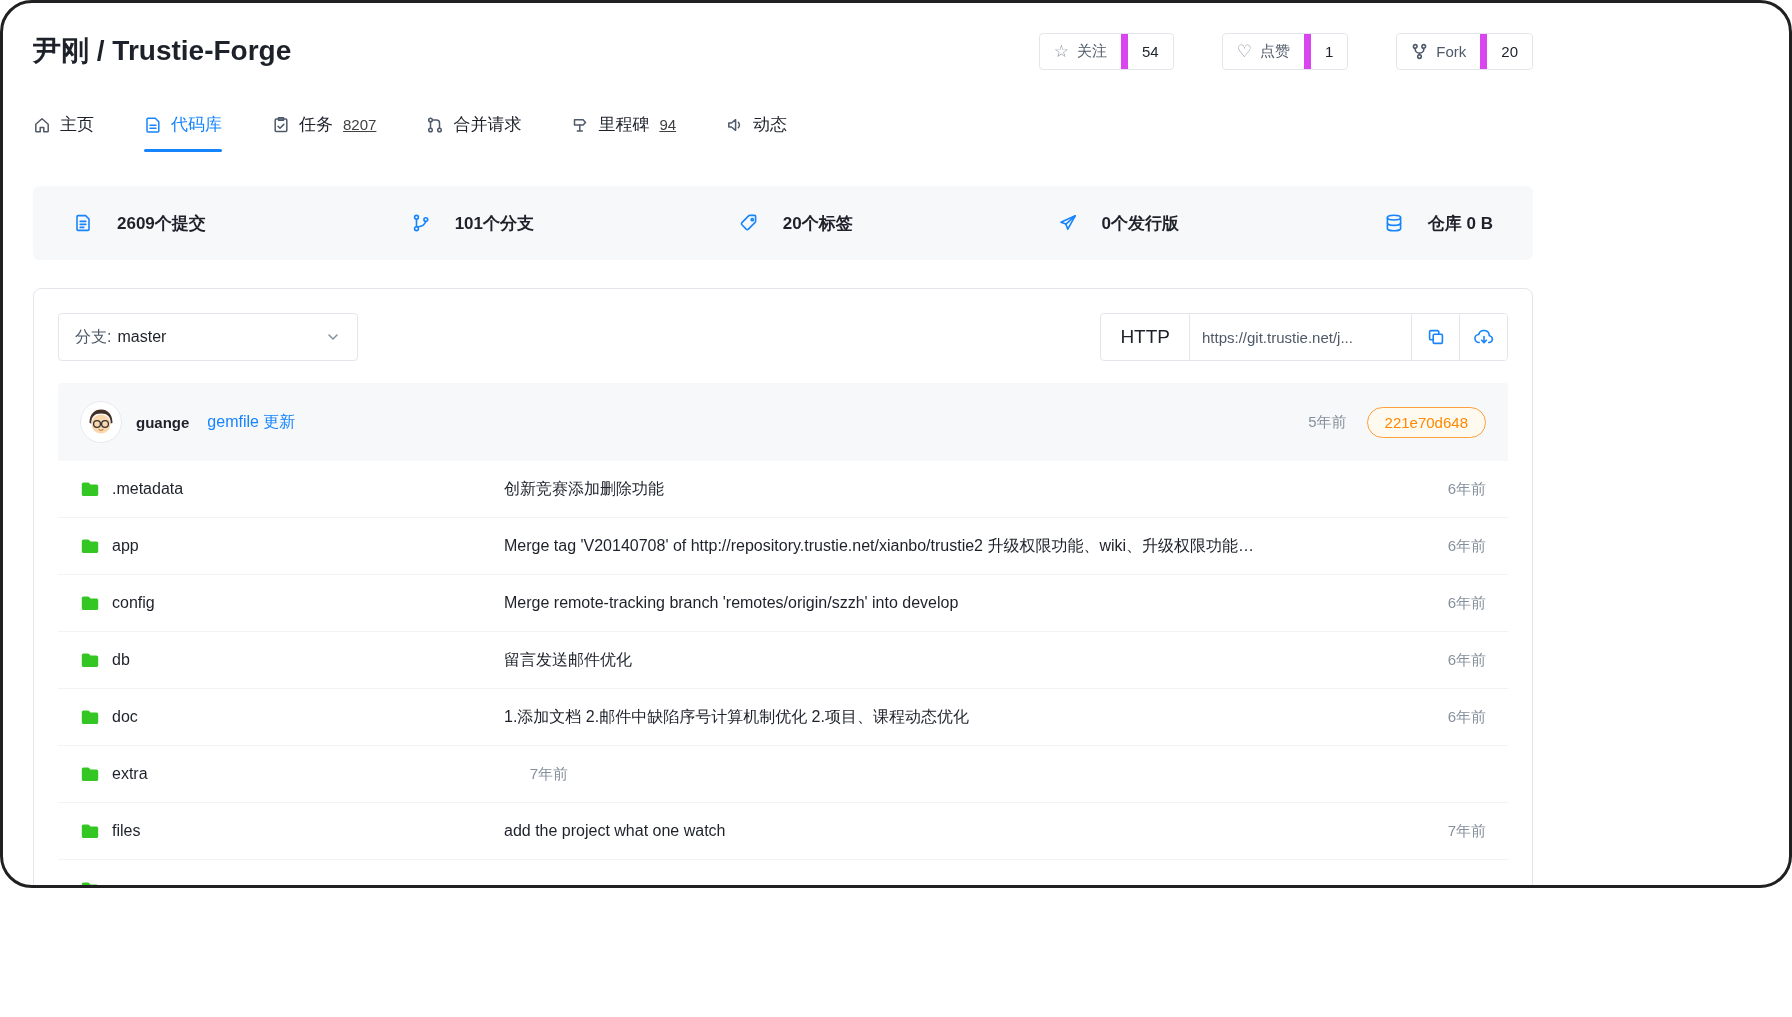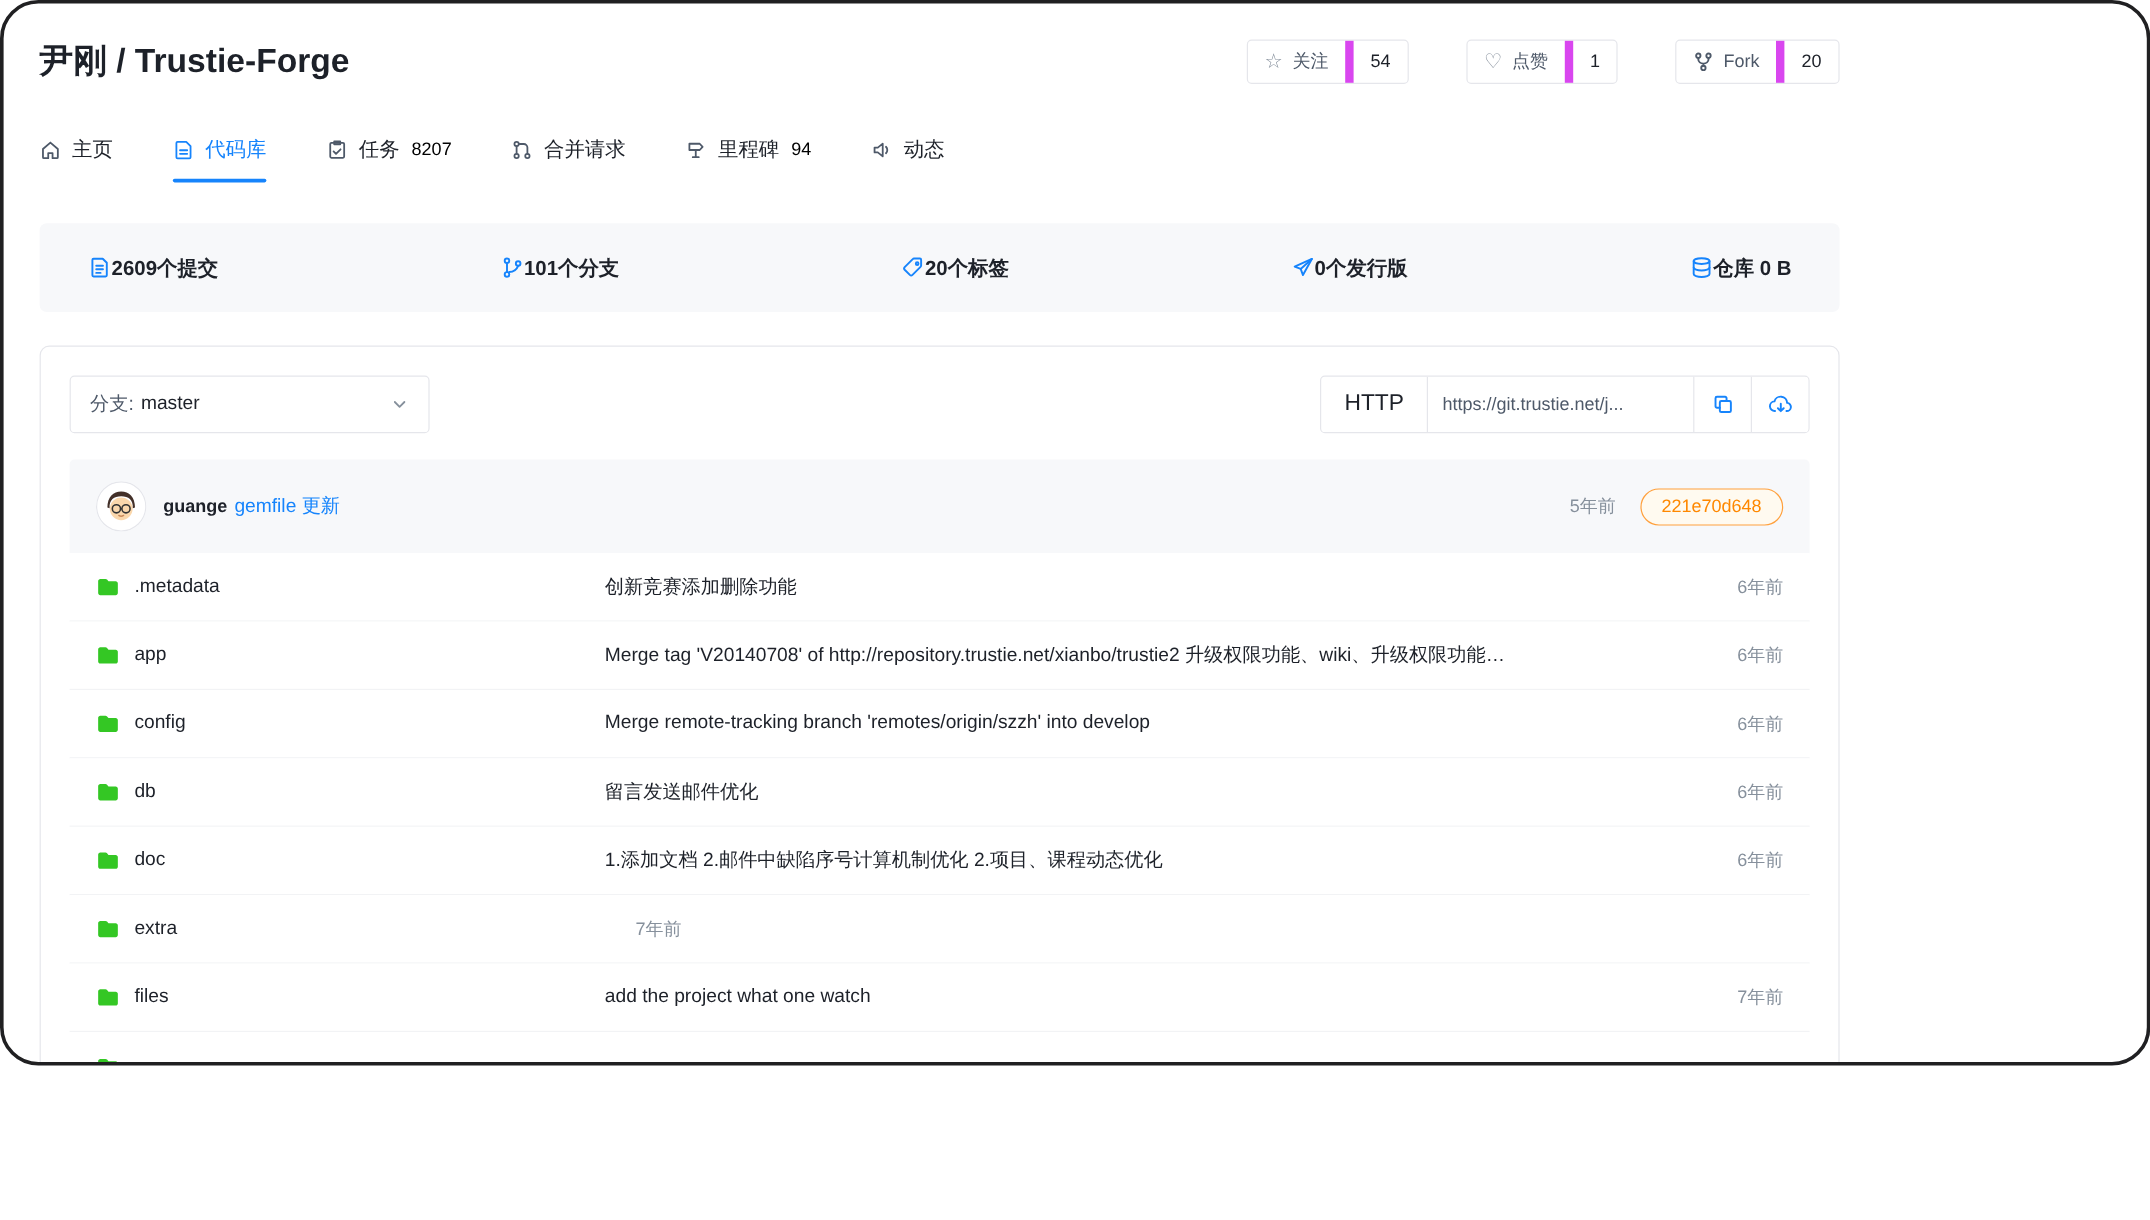--- a/index.html
+++ b/index.html
@@ -25,36 +25,36 @@
     border: 1px solid #e5e6eb; border-radius: 4px; background: #fff;
     font-size: 15px; cursor: pointer;
   }
   .action-main { display: flex; align-items: center; gap: 8px; padding: 0 14px; color: #4e5969; height: 100%; }
   .action-count { padding: 0 14px; color: #1d2129; height: 100%; display: flex; align-items: center; border-left: 7px solid #d946ef; }
   .glyph-icon { font-size: 17px; color: #86909c; line-height: 1; }
 
   
   .tabs { display: flex; gap: 50px; margin-top: 42px; }
   .tab { display: flex; align-items: center; gap: 9px; font-size: 17px; color: #1d2129; padding-bottom: 16px; position: relative; cursor: pointer; }
-  .tab .count { color: #000000; font-size: 15px; margin-left: 1px; }
+  .tab .count { color: #404040; font-size: 15px; margin-left: 1px; text-decoration: underline; }
   .tab.active { color: #1684fc; }
   .tab.active::after { content: ""; position: absolute; left: 0; right: 0; bottom: 0; height: 3px; border-radius: 2px; background: #1684fc; }
 
   
   .ic { fill: none; stroke: #4e5969; stroke-width: 1.5; stroke-linecap: round; stroke-linejoin: round; flex: none; }
   .tab.active .ic { stroke: #1684fc; }
   .ic-accent { stroke: #1684fc; stroke-width: 1.6; }
   .ic-gray { stroke: #86909c; }
 
   
   .stats-bar {
     margin-top: 34px; height: 74px; background: #f7f8fa; border-radius: 6px;
     display: flex; align-items: center; justify-content: space-between; padding: 0 40px;
   }
-  .stat { display: flex; align-items: center; gap: 0; font-size: 17px; font-weight: 600; color: #1d2129; cursor: pointer; }
+  .stat { display: flex; align-items: center; gap: 24px; font-size: 17px; font-weight: 600; color: #1d2129; cursor: pointer; }
 
   
   .repo-card {
     margin-top: 28px; border: 1px solid #e5e6eb; border-radius: 8px;
     background: #fff; padding: 24px 24px 0; height: 660px;
   }
   .toolbar { display: flex; justify-content: space-between; align-items: center; }
   .branch-select {
     width: 300px; height: 48px; border: 1px solid #e5e6eb; border-radius: 4px;
     display: flex; align-items: center; padding: 0 16px; font-size: 16px; cursor: pointer; background: #fff;
@@ -74,21 +74,21 @@
     border: none; border-left: 1px solid #e5e6eb; background: #fff; cursor: pointer;
   }
 
   
   .commit-row {
     margin-top: 22px; height: 78px; background: #f7f8fa; border-radius: 4px 4px 0 0;
     display: flex; align-items: center; padding: 0 22px;
   }
   .avatar { width: 42px; height: 42px; border-radius: 50%; flex: none; cursor: pointer; }
   .commit-author { font-size: 15px; font-weight: 700; color: #1d2129; margin-left: 14px; cursor: pointer; }
-  .commit-msg { font-size: 16px; color: #1684fc; margin-left: 6px; cursor: pointer; }
+  .commit-msg { font-size: 16px; color: #1684fc; margin-left: 18px; cursor: pointer; }
   .commit-right { margin-left: auto; display: flex; align-items: center; gap: 20px; }
   .commit-time { color: #86909c; font-size: 15px; }
   .sha-badge {
     border: 1px solid #ffa03d; color: #ff8800; background: #fffaf0;
     border-radius: 999px; padding: 6px 17px; font-size: 15px; cursor: pointer;
   }
 
   
   .file-row {
     height: 57px; display: flex; align-items: center; padding: 0 22px;

